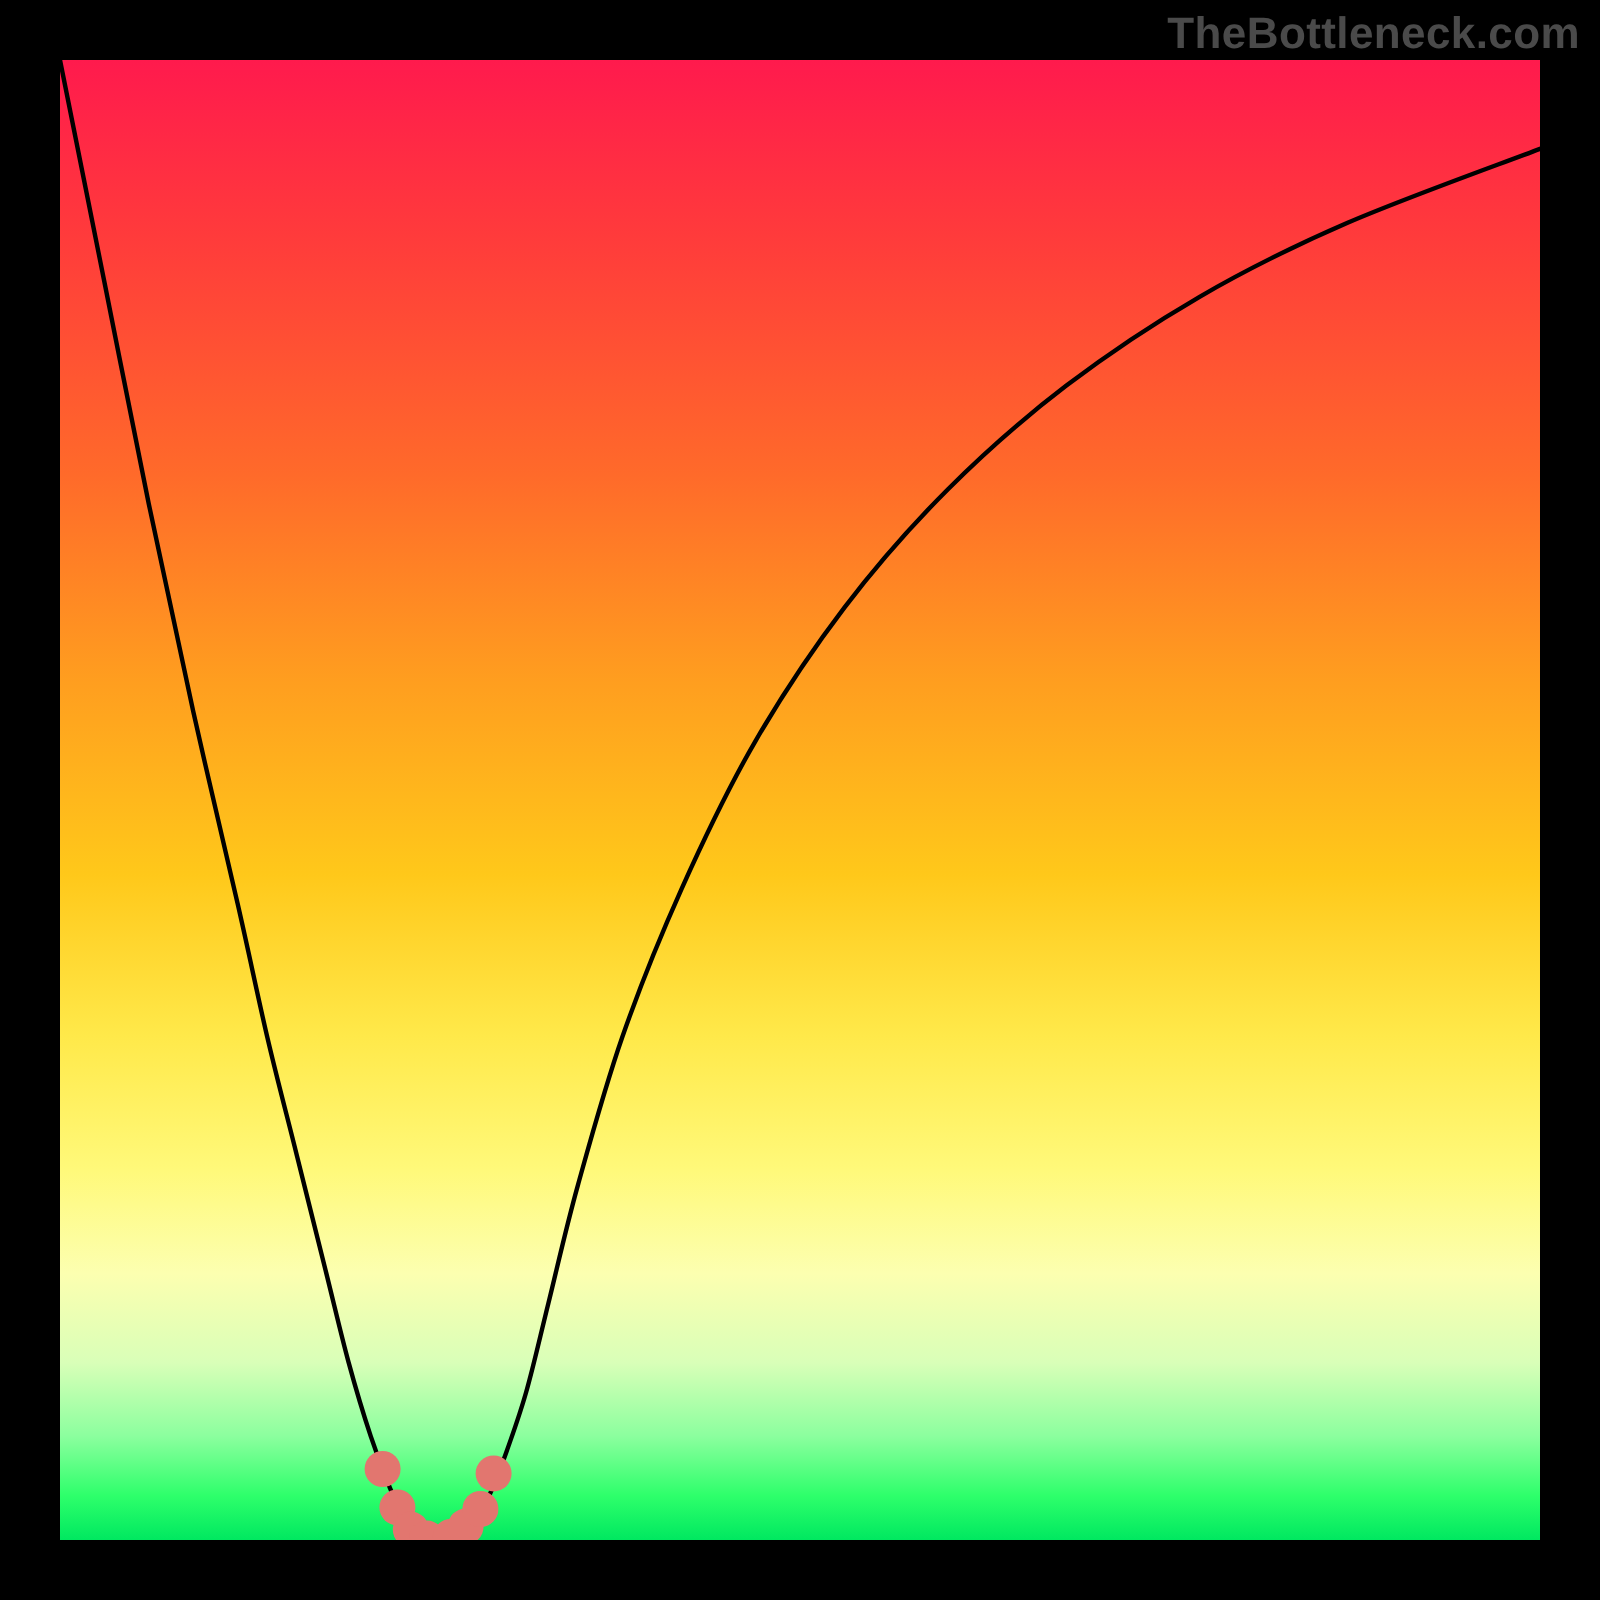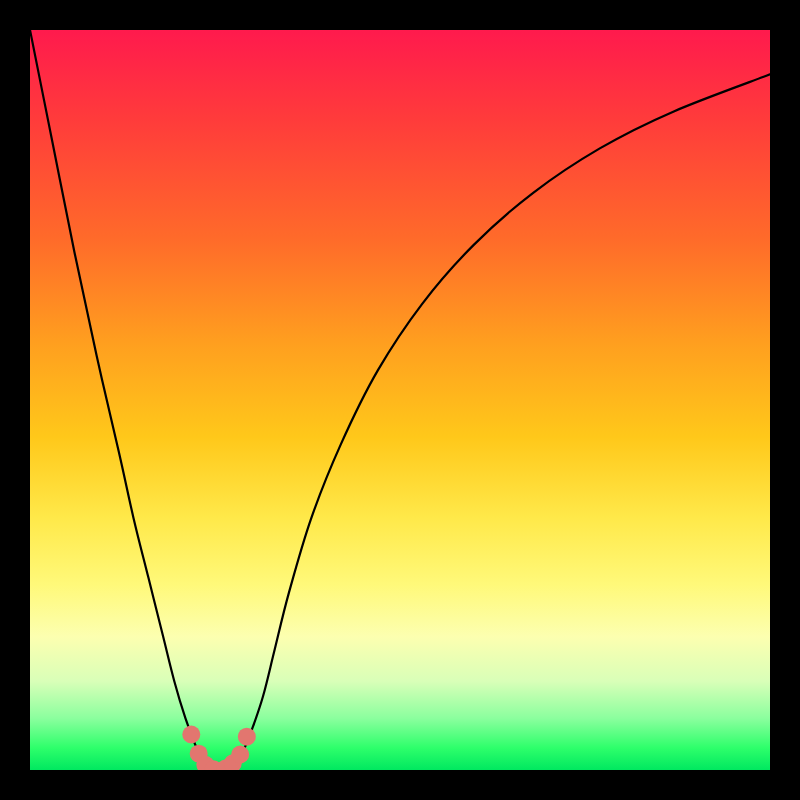--- a/index.html
+++ b/index.html
@@ -71,13 +71,14 @@
           <circle cx="168.7" cy="723.7" r="9" fill="#e2766f"></circle>
           <circle cx="175.4" cy="734.8" r="9" fill="#e2766f"></circle>
           <circle cx="183.5" cy="739.3" r="9" fill="#e2766f"></circle>
           <circle cx="195.4" cy="738.5" r="9" fill="#e2766f"></circle>
           <circle cx="202.8" cy="733.3" r="9" fill="#e2766f"></circle>
           <circle cx="210.2" cy="724.5" r="9" fill="#e2766f"></circle>
           <circle cx="216.8" cy="706.7" r="9" fill="#e2766f"></circle>
         </g>
     </svg>
   </div>
+  <div class="watermark">TheBottleneck.com</div>
 </div>
 
 </body></html>

